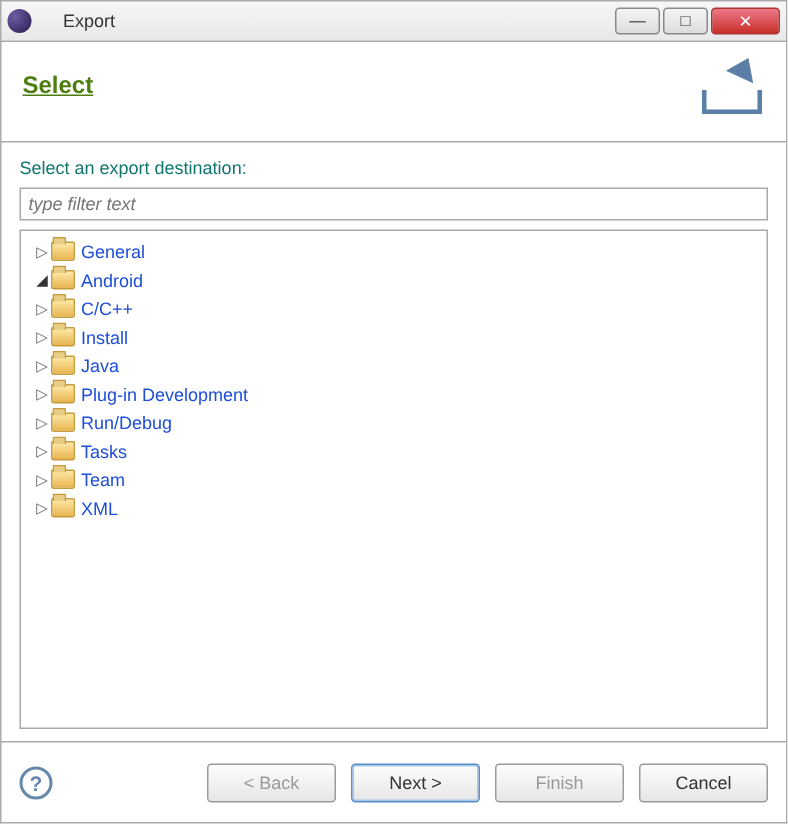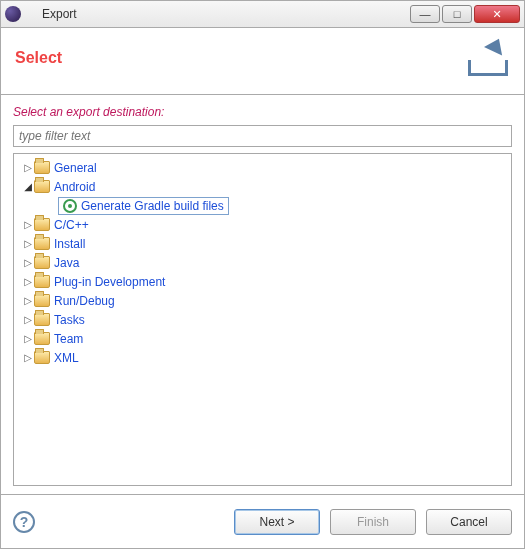--- a/index.html
+++ b/index.html
@@ -39,41 +39,41 @@
   .win-btn.close { background: linear-gradient(#e78,#c9302c); color:#fff; width:46px; border-color:#a33; }
   .header {
     border: 1px solid #aaa;
     border-top: none;
     background: #fff;
     display: flex;
     align-items: center;
     justify-content: space-between;
     padding: 10px 14px 16px 14px;
   }
-  .header .htitle { font-size: 16px; font-weight: bold; color: #ef4444; }
+  .header .htitle { font-size: 16px; font-weight: bold; color: #4d7c0f; text-decoration: underline; }
   .export-icon-wrap { width:44px; height:40px; position:relative; }
   .export-tray {
     position:absolute; bottom:2px; left:2px; width:40px; height:16px;
     border: 3px solid #5b7fa6; border-top:none;
   }
   .export-arrow {
     position:absolute; top:0px; left:20px; width:0;height:0;
     border-left:10px solid transparent;
     border-right:10px solid transparent;
     border-bottom:14px solid #5b7fa6;
     transform: rotate(25deg);
   }
   .content {
     border: 1px solid #aaa;
     border-top: none;
     padding: 10px 12px 8px 12px;
     height: calc(550px - 28px - 68px - 54px);
     display:flex; flex-direction:column;
   }
-  .content .label { margin-bottom:6px; color:#be185d;font-style:italic; }
+  .content .label { margin-bottom:6px; color:#0f766e; }
   .filter-input {
     width:100%;
     border:1px solid #a8a8a8;
     padding:3px 5px;
     font-size:12px;
     color:#0f172a;
     font-style: italic;
     margin-bottom:6px;
   }
   .tree-box {
@@ -178,26 +178,20 @@
       <span class="row-label">General</span>
     </div>
 
     <div class="tree-row">
       <span class="arrow" style="color:#333">◢</span>
       <span class="folder-icon"></span>
       <span class="row-label">Android</span>
     </div>
 
 
-    <div class="tree-row indent-2">
-      <span class="row-selected">
-        <span class="gradle-icon"></span>
-        <span class="row-label">Generate Gradle build files</span>
-      </span>
-    </div>
 
     <div class="tree-row">
       <span class="arrow">▷</span>
       <span class="folder-icon"></span>
       <span class="row-label">C/C++</span>
     </div>
 
     <div class="tree-row">
       <span class="arrow">▷</span>
       <span class="folder-icon"></span>
@@ -239,17 +233,18 @@
       <span class="folder-icon"></span>
       <span class="row-label">XML</span>
     </div>
 
   </div>
 </div>
 
 <div class="footer">
   <div class="help-icon">?</div>
   <div class="footer-buttons">
+    <div class="dlg-btn disabled">&lt; Back</div>
     <div class="dlg-btn primary">Next &gt;</div>
     <div class="dlg-btn disabled">Finish</div>
     <div class="dlg-btn">Cancel</div>
   </div>
 </div>
 
 </body></html>

